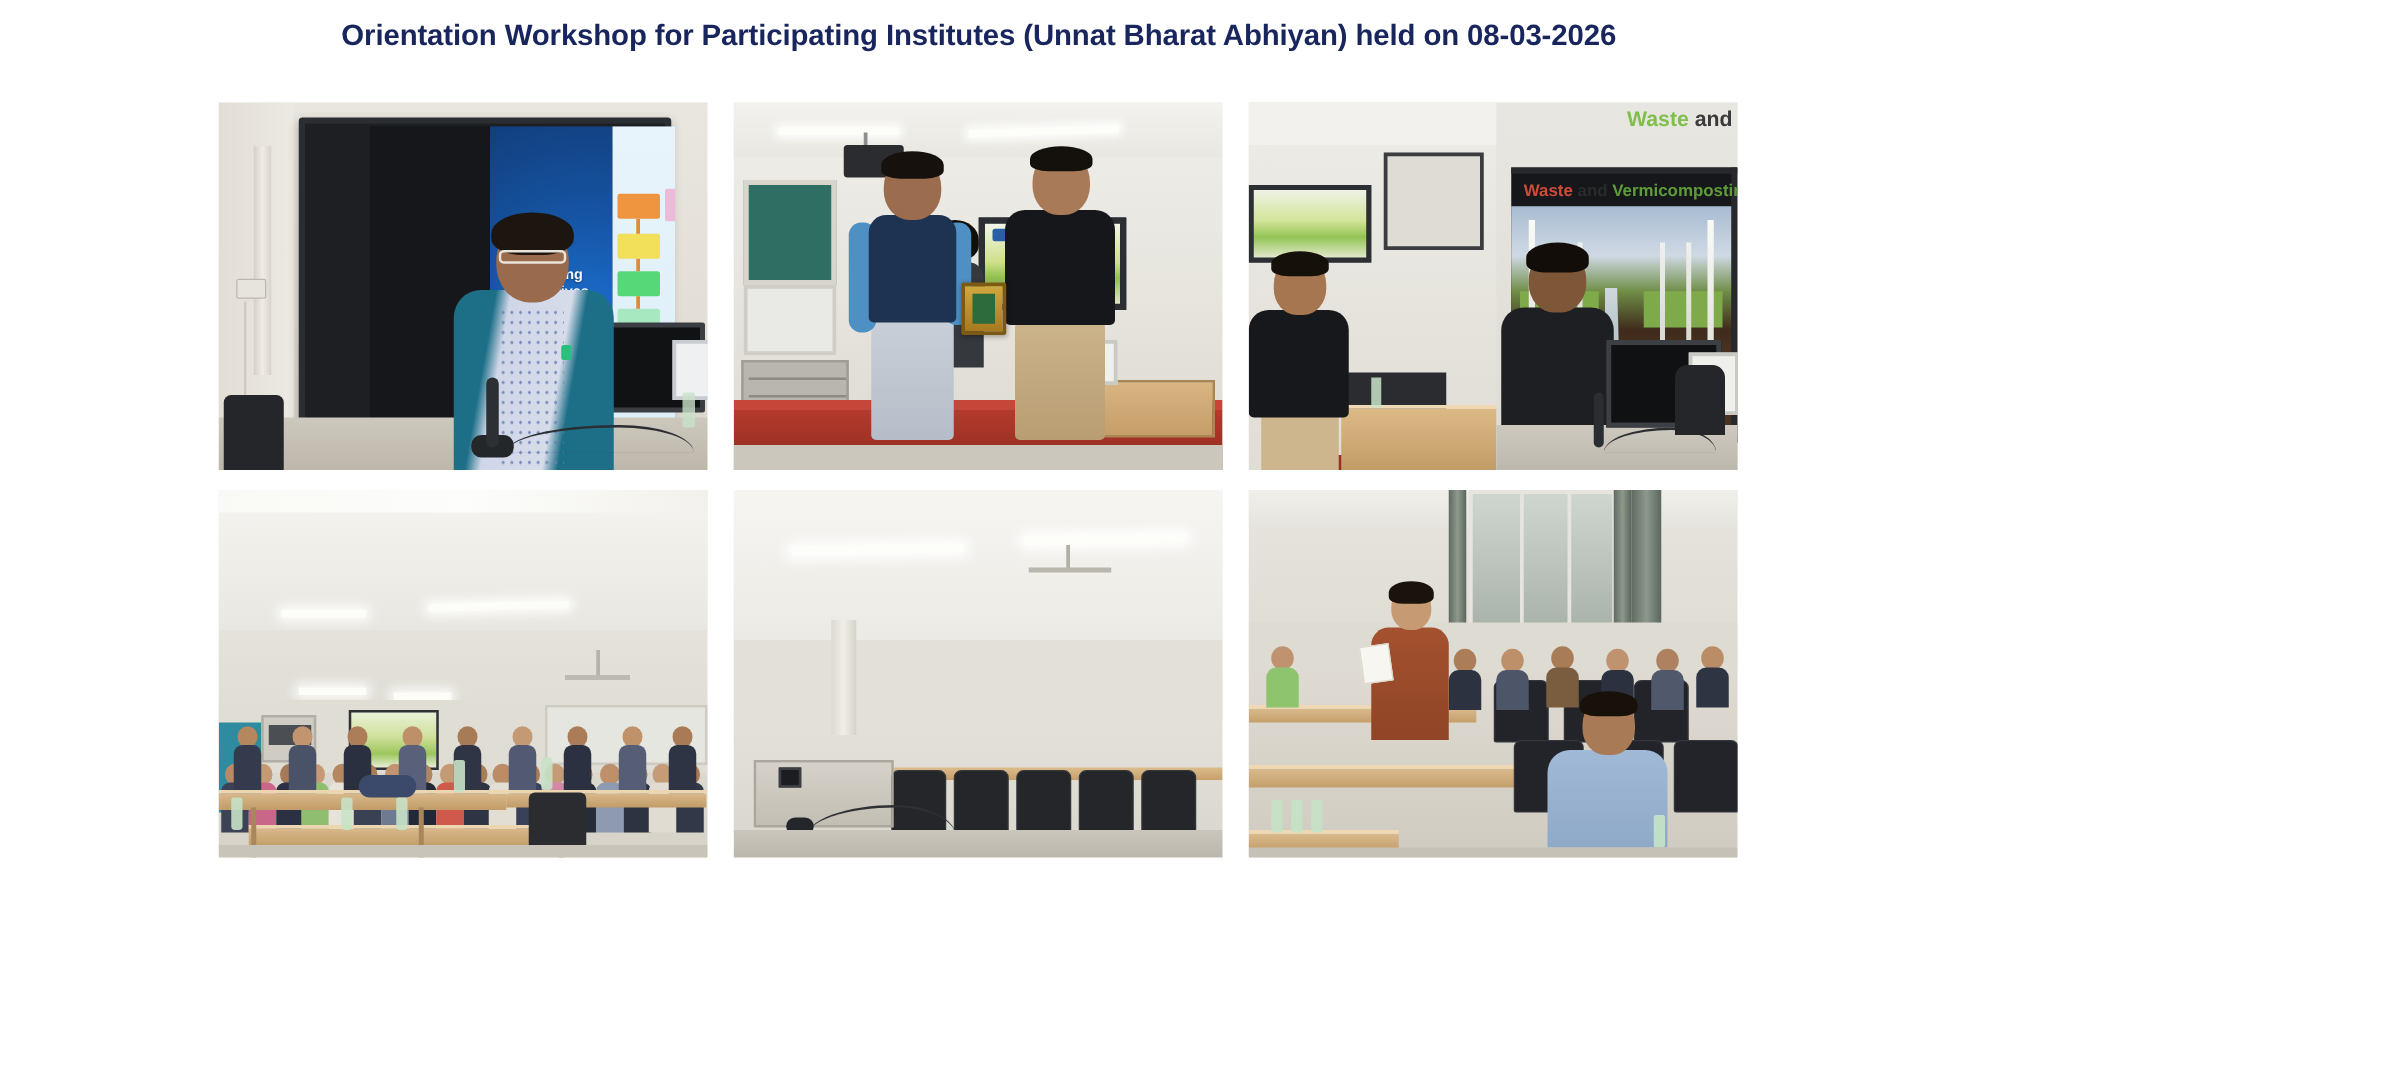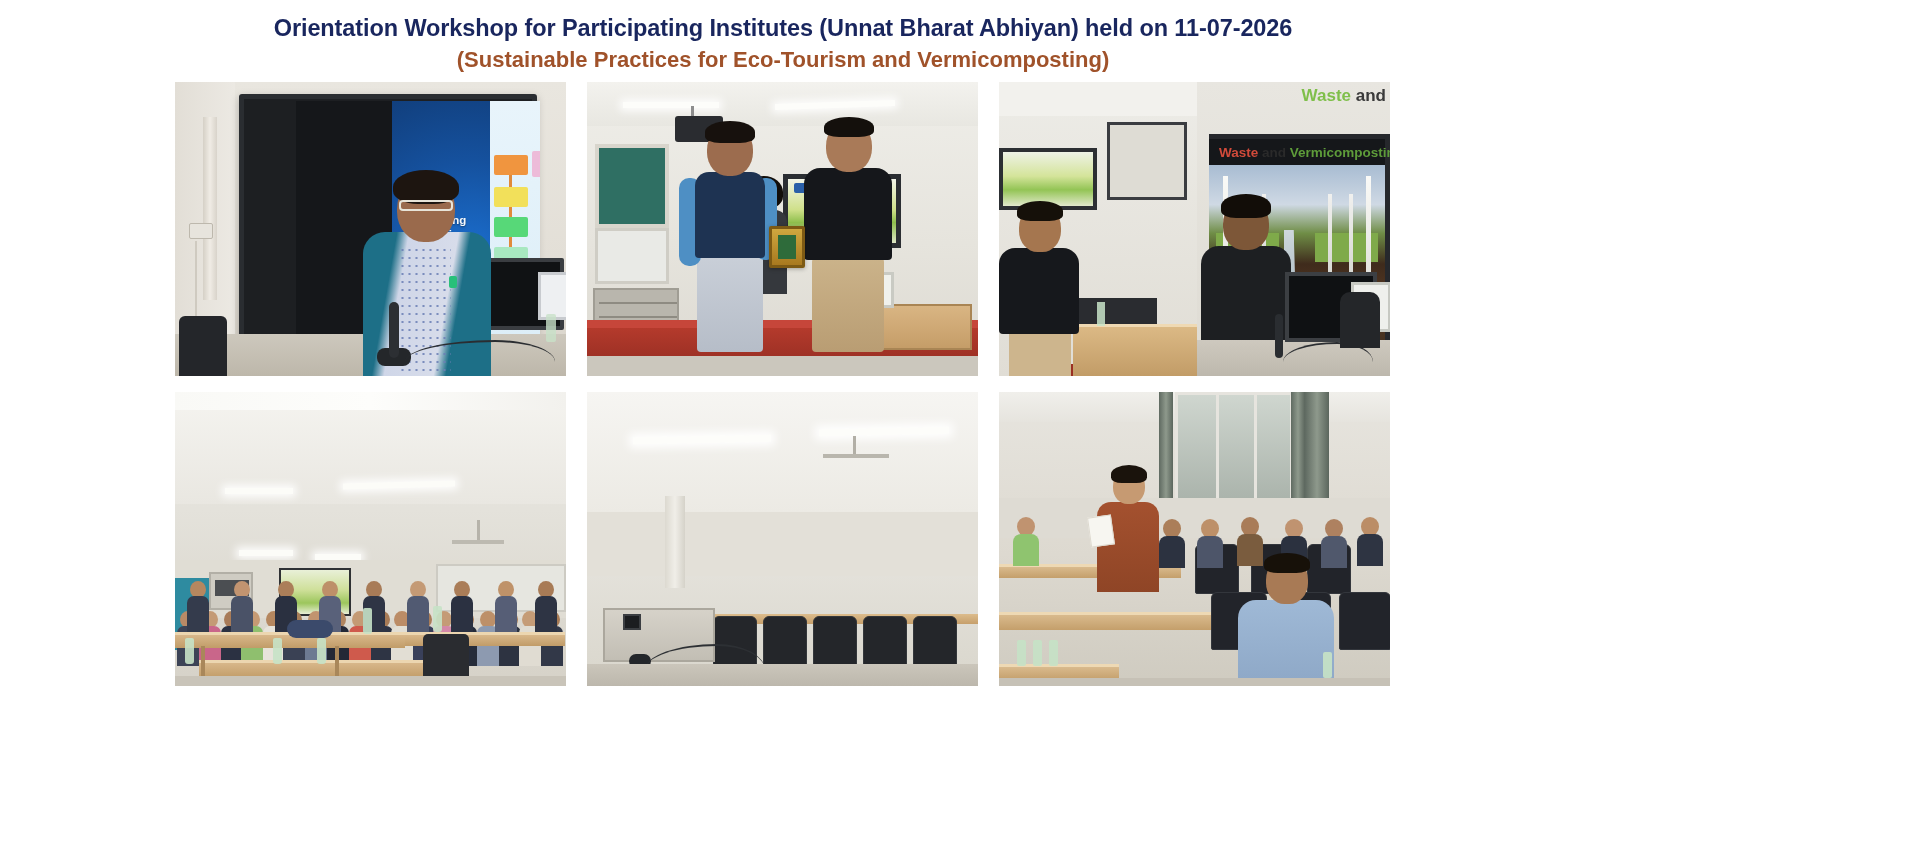--- a/index.html
+++ b/index.html
@@ -410,22 +410,21 @@
   .p6 .bt6 { position:absolute; width:9px; height:26px; background:rgba(198,226,198,.92);
      border-radius:2px; }
   .p6 .floor6 { position:absolute; left:0; bottom:0; width:100%; height:8px; background:#c6c1b6; }
 </style>
 </head>
 <body>
 
 <div class="page">
 
   <div class="heading">
-    <div class="line1">Orientation Workshop for Participating Institutes (Unnat Bharat Abhiyan) held on 11-07-2026</div>
-    <div class="line2">(Sustainable Practices for Eco-Tourism and Vermicomposting)</div>
+    <div class="line1">Orientation Workshop for Participating Institutes (Unnat Bharat Abhiyan) held on 08-03-2026</div>
   </div>
 
   <div class="grid">
 
     <div class="photo p1">
       <div class="wall-l"></div>
       <div class="pipe"></div>
       <div class="socket"></div>
       <div class="cable"></div>
       <div class="tvframe">

